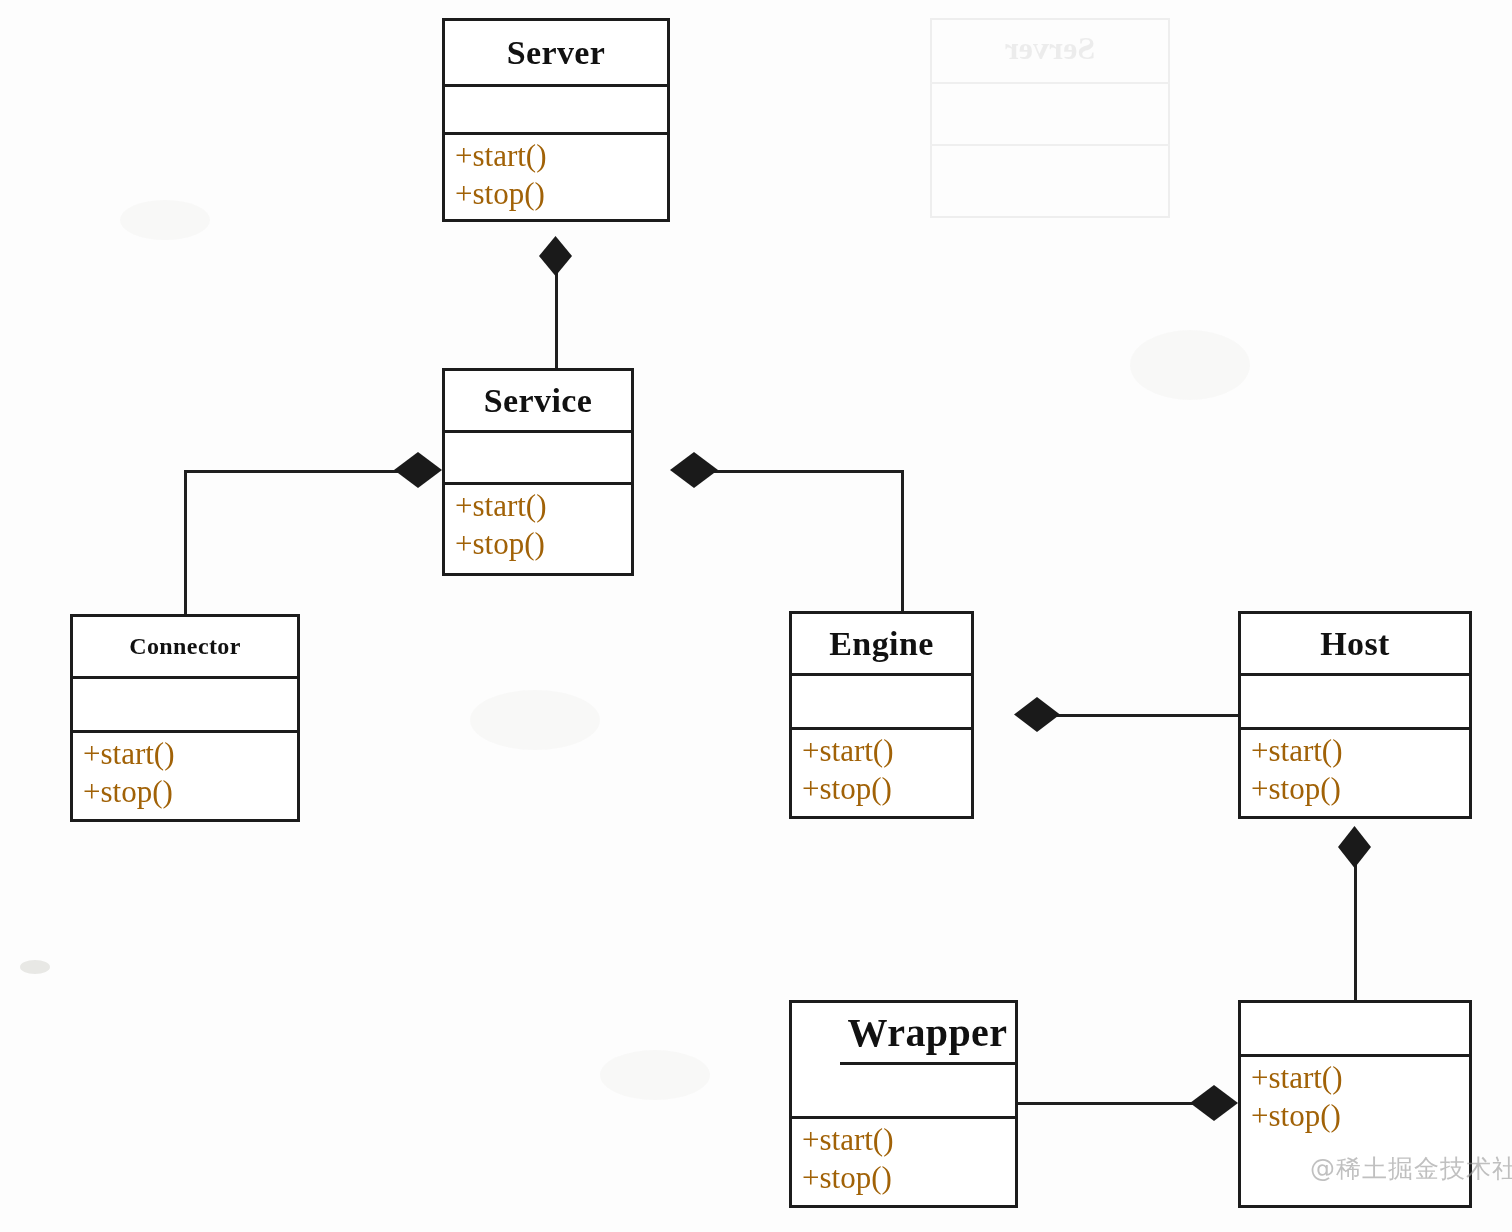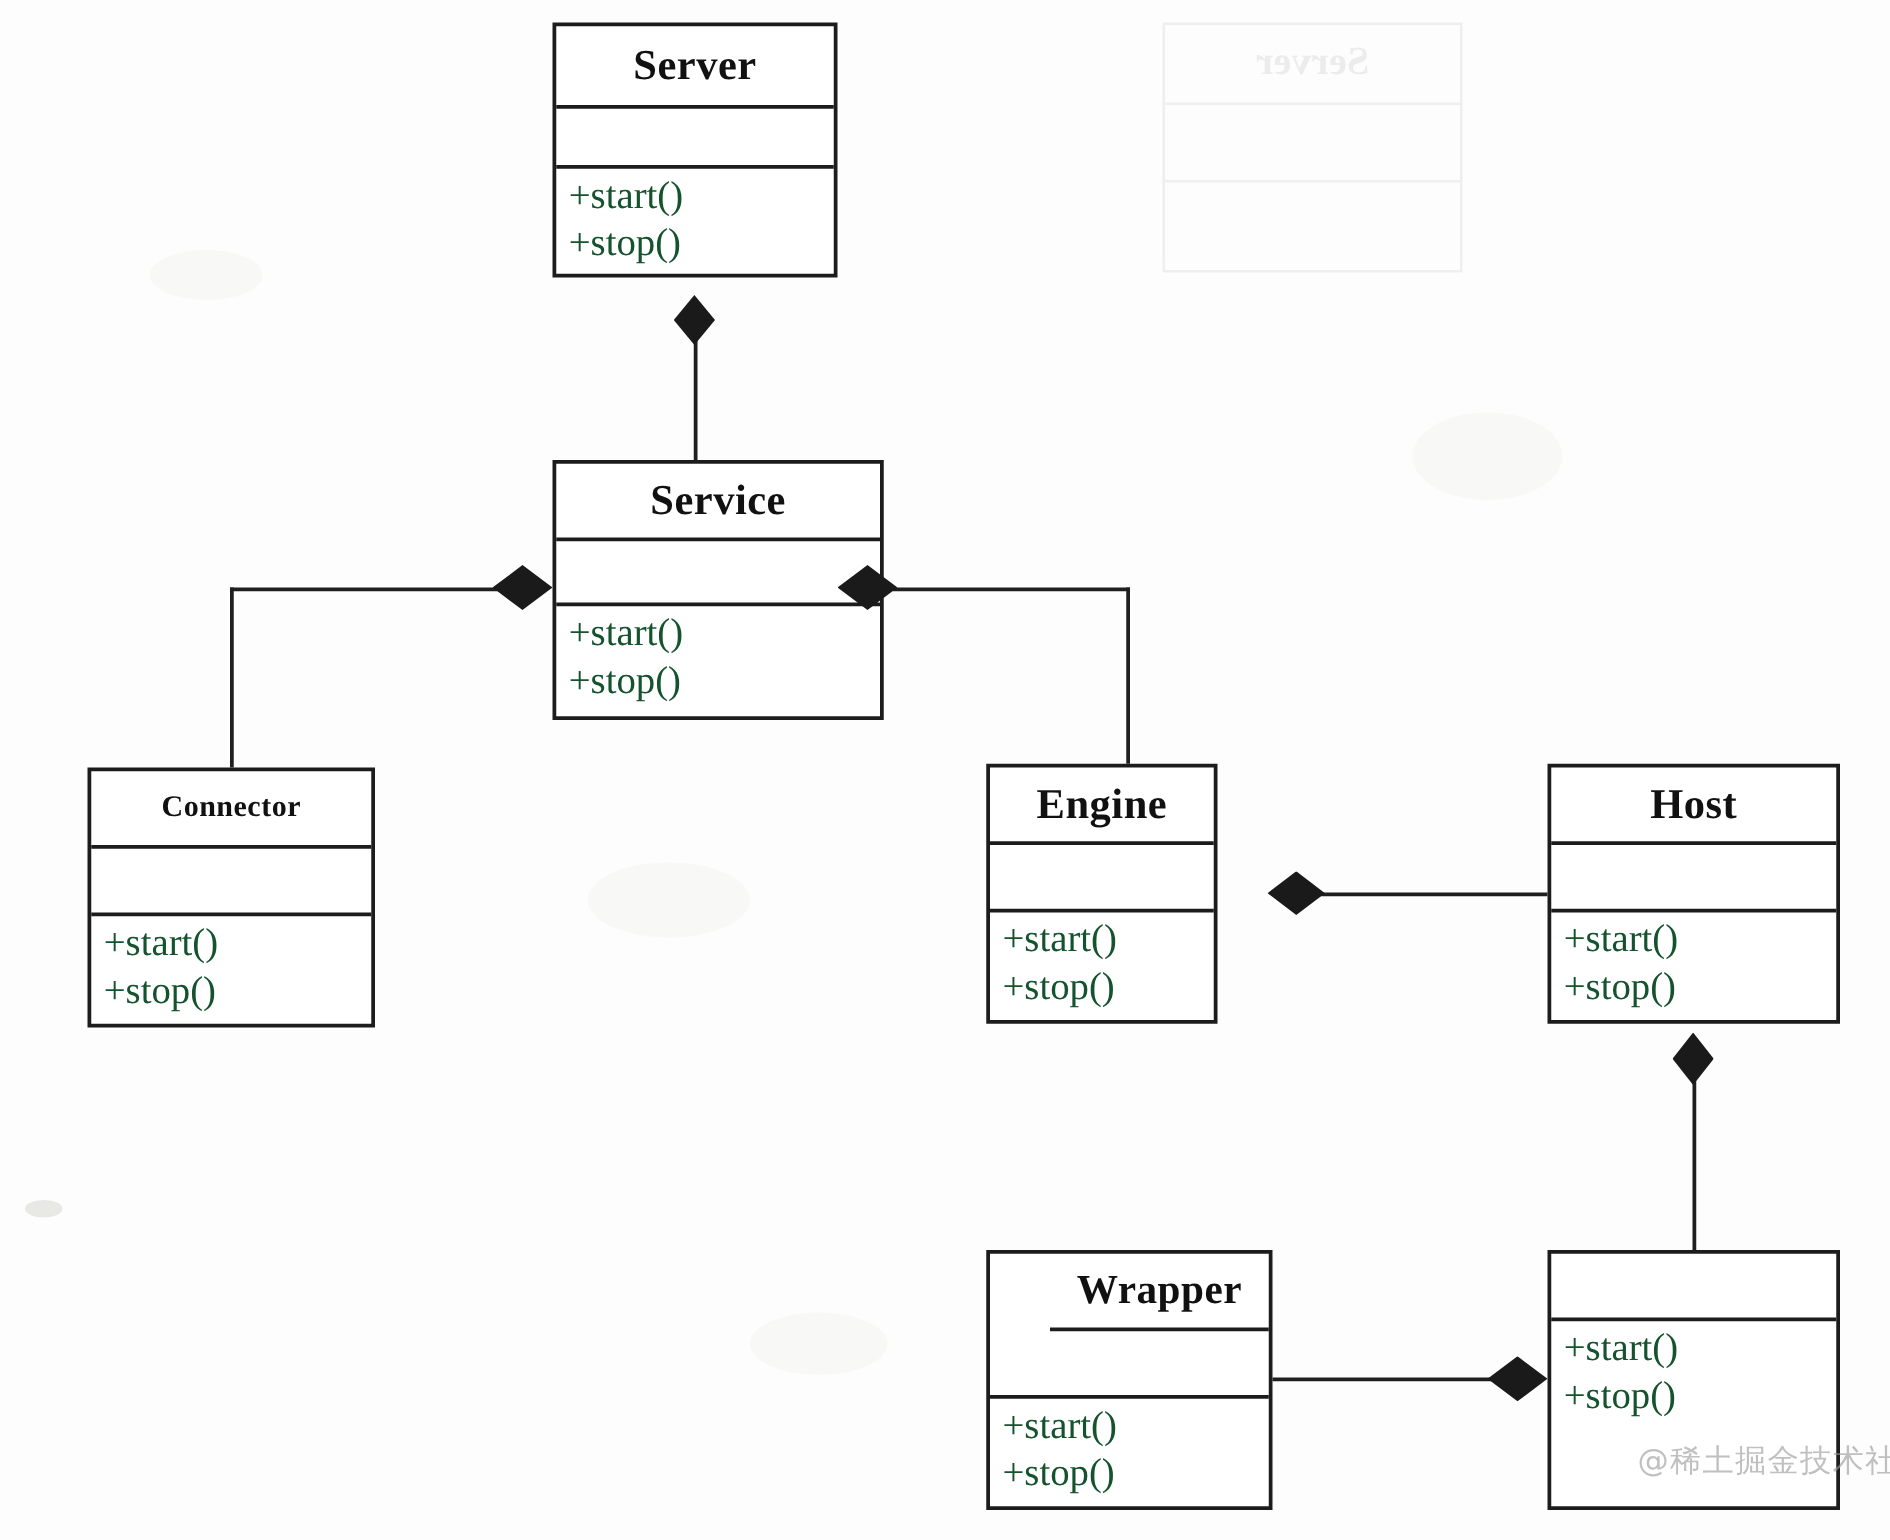--- a/index.html
+++ b/index.html
@@ -45,21 +45,21 @@
     justify-content: center;
     border-bottom: 3px solid #1c1c1c;
   }
   .uml-attrs {
     box-sizing: border-box;
     border-bottom: 3px solid #1c1c1c;
   }
   .uml-ops {
     box-sizing: border-box;
     padding: 2px 0 0 10px;
-    color: #14532d;
+    color: #a16207;
   }
   .uml-op {
     line-height: 1.22;
     white-space: nowrap;
   }
 
   
   .link {
     position: absolute;
     background: #1f1f1f;
@@ -162,21 +162,21 @@
 
   <div class="uml-class" style="left:442px;top:18px;width:228px;height:204px;">
     <div class="uml-name" style="height:66px;font-size:34px;">Server</div>
     <div class="uml-attrs" style="height:48px;"></div>
     <div class="uml-ops" style="font-size:31px;">
       <div class="uml-op">+start()</div>
       <div class="uml-op">+stop()</div>
     </div>
   </div>
 
-  <div class="uml-class" style="left:442px;top:368px;width:265px;height:208px;">
+  <div class="uml-class" style="left:442px;top:368px;width:192px;height:208px;">
     <div class="uml-name" style="height:62px;font-size:34px;">Service</div>
     <div class="uml-attrs" style="height:52px;"></div>
     <div class="uml-ops" style="font-size:31px;">
       <div class="uml-op">+start()</div>
       <div class="uml-op">+stop()</div>
     </div>
   </div>
 
   <div class="uml-class" style="left:70px;top:614px;width:230px;height:208px;">
     <div class="uml-name" style="height:62px;font-size:24px;">Connector</div>
@@ -199,21 +199,21 @@
   <div class="uml-class" style="left:1238px;top:611px;width:234px;height:208px;">
     <div class="uml-name" style="height:62px;font-size:34px;">Host</div>
     <div class="uml-attrs" style="height:54px;"></div>
     <div class="uml-ops" style="font-size:31px;">
       <div class="uml-op">+start()</div>
       <div class="uml-op">+stop()</div>
     </div>
   </div>
 
   <div class="uml-class" style="left:789px;top:1000px;width:229px;height:208px;">
-    <div class="uml-name" style="height:62px;font-size:33px;margin-left:48px;">Wrapper</div>
+    <div class="uml-name" style="height:62px;font-size:40px;margin-left:48px;">Wrapper</div>
     <div class="uml-attrs" style="height:54px;"></div>
     <div class="uml-ops" style="font-size:31px;">
       <div class="uml-op">+start()</div>
       <div class="uml-op">+stop()</div>
     </div>
   </div>
 
   <div class="uml-class" style="left:1238px;top:1000px;width:234px;height:208px;">
     <div class="uml-attrs" style="height:54px;"></div>
     <div class="uml-ops" style="font-size:31px;">

